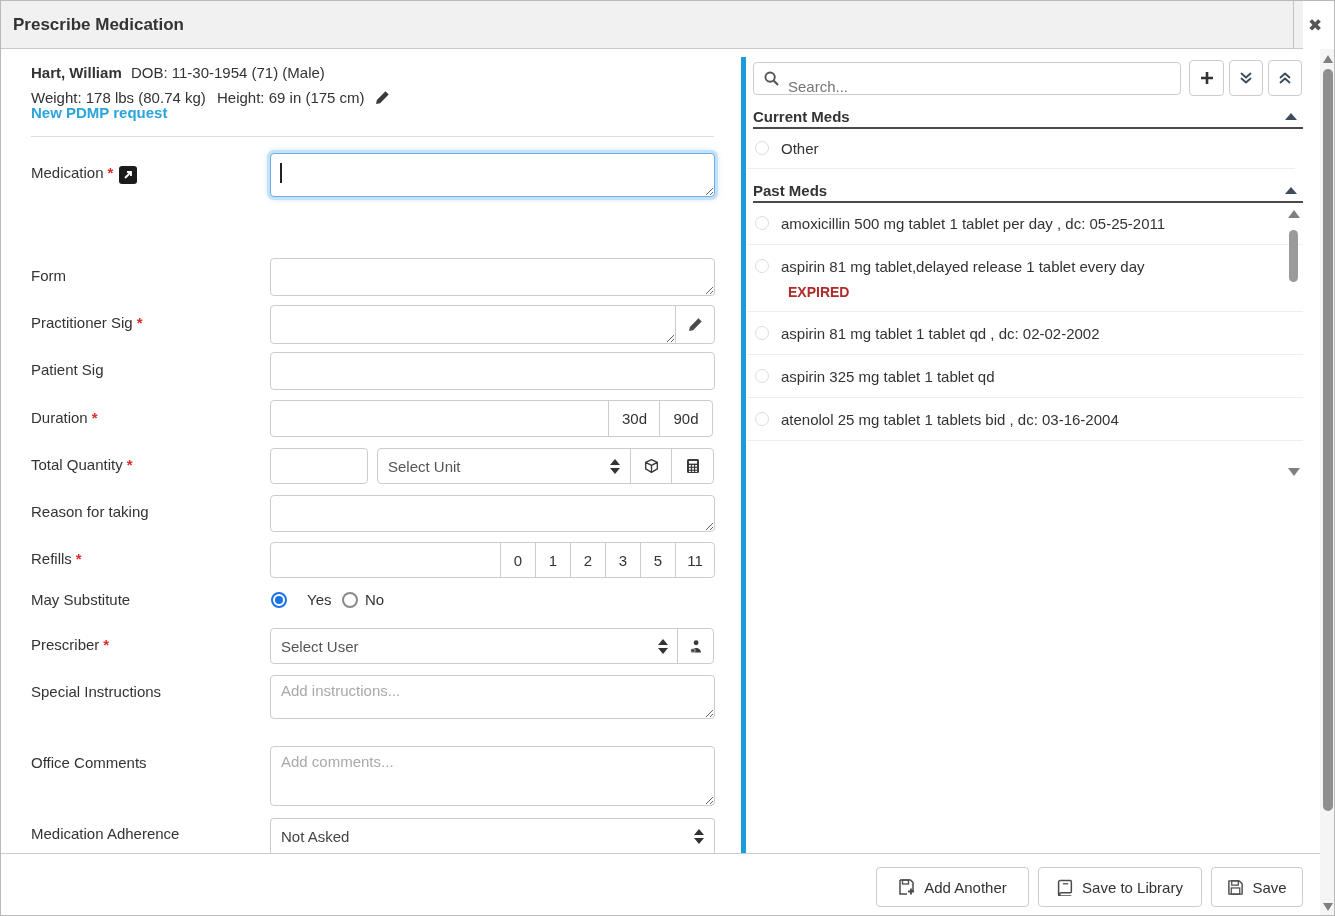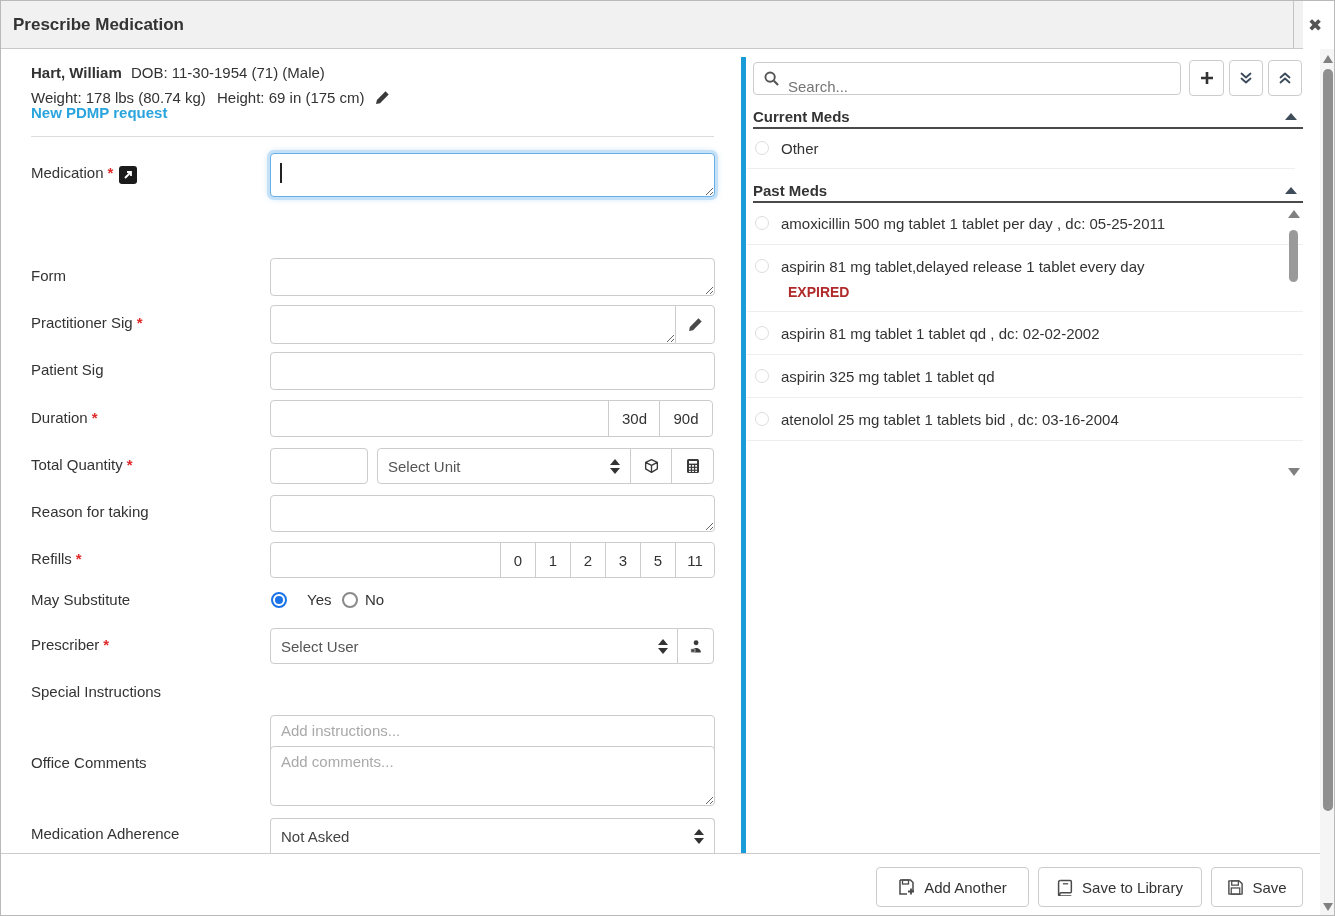--- a/index.html
+++ b/index.html
@@ -194,21 +194,21 @@
   </div>
   <div class="btn" style="left:677px;top:627px;width:37px;height:36px;border-radius:0 4px 4px 0;border-left:1px solid #ccc;margin-left:-1px;">
     <svg width="15" height="15" viewBox="0 0 16 16">
       <circle cx="8.6" cy="4" r="2.6" fill="#3a3a3a"></circle>
       <path d="M3.5 14.5c0-3.4 2.3-5 5.1-5s5.1 1.6 5.1 5z" fill="#3a3a3a"></path>
       <rect x="3" y="10.5" width="4.4" height="3.6" rx="0.6" fill="#3a3a3a" stroke="#fff" stroke-width="0.7"></rect>
     </svg>
   </div>
 
   <div class="lbl" style="left:30px;top:682px;">Special Instructions</div>
-  <textarea class="ta" style="left: 269px; top: 714px; width: 445px; height: 60px;" placeholder="Add instructions..."></textarea>
+  <textarea class="ta" style="left: 269px; top: 674px; width: 445px; height: 44px;" placeholder="Add instructions..."></textarea>
 
   <div class="lbl" style="left:30px;top:753px;">Office Comments</div>
   <textarea class="ta" style="left: 269px; top: 745px; width: 445px; height: 60px;" placeholder="Add comments..."></textarea>
 
   <div class="lbl" style="left:30px;top:824px;">Medication Adherence</div>
   <div class="sel" style="left:269px;top:817px;width:445px;height:35px;border-radius:4px 4px 0 0;border-bottom:none;">
     <span>Not Asked</span>
     <span class="sort">
         <span class="tri-up"></span>
         <span class="tri-dn"></span>

